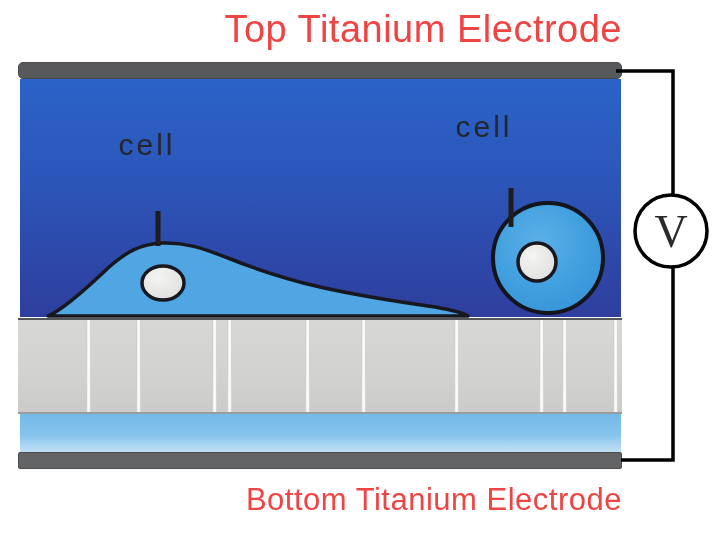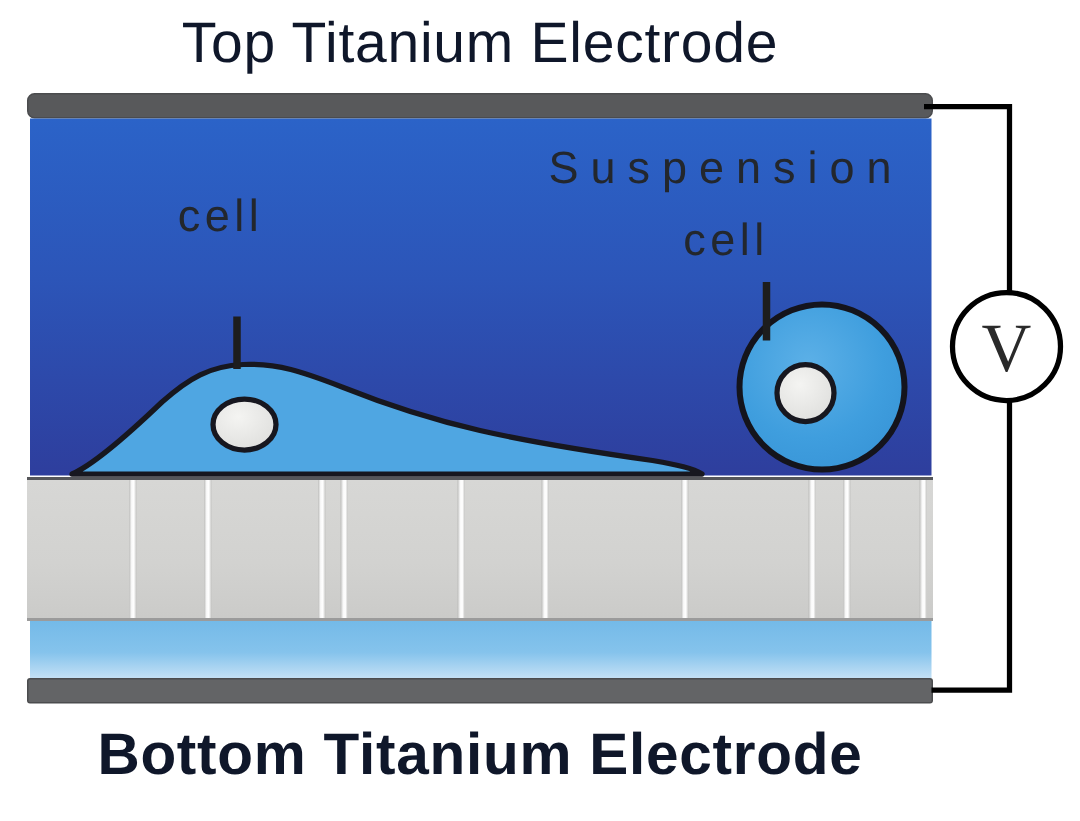--- a/index.html
+++ b/index.html
@@ -1,25 +1,25 @@
 <!DOCTYPE html>
 <html><head>
 <meta charset="utf-8">
 <style>
   html,body{margin:0;padding:0;background:#ffffff;}
   .canvas{
     position:relative;width:720px;height:547px;background:#ffffff;overflow:hidden;
     font-family:"Liberation Sans",sans-serif;
   }
   .title{
-    position:absolute;left:18px;width:604px;text-align:center;
-    color:#0f172a;font-size:38px;font-weight:500;letter-spacing:0.5px;white-space:nowrap;
+    position:absolute;left:18px;width:604px;text-align:right;
+    color:#ef4444;font-size:38px;font-weight:500;letter-spacing:0.5px;white-space:nowrap;
   }
   .title.top{top:8px;}
-  .title.bottom{top:482px;font-weight:700;font-size:39px;}
+  .title.bottom{top:482px;font-weight:400;font-size:31px;}
   .electrode{
     position:absolute;left:18px;width:604px;height:17px;background:#58595b;
     border:1px solid #4b4c4e;box-sizing:border-box;
   }
   .electrode.top{top:62px;border-radius:5px;}
   .electrode.bottom{top:452px;background:#636466;border-radius:2px;}
   .medium{
     position:absolute;left:20px;top:79px;width:601px;height:238px;
     background:linear-gradient(180deg,#2b63c8 0%,#2c55b8 45%,#2e3e9d 100%);
   }
@@ -55,21 +55,20 @@
 
   <div class="electrode top"></div>
 
   <div class="medium"></div>
 
   <div class="cell-label adherent-label">
     <span class="lbl-line2">cell</span>
   </div>
 
   <div class="cell-label suspension-label">
-    <span class="lbl-line1">Suspension</span>
     <span class="lbl-line2">cell</span>
   </div>
 
   <div class="pillars">
     <div class="gap" style="left:68px"></div>
     <div class="gap" style="left:118px"></div>
     <div class="gap" style="left:194px"></div>
     <div class="gap" style="left:209px"></div>
     <div class="gap" style="left:287px"></div>
     <div class="gap" style="left:343px"></div>

